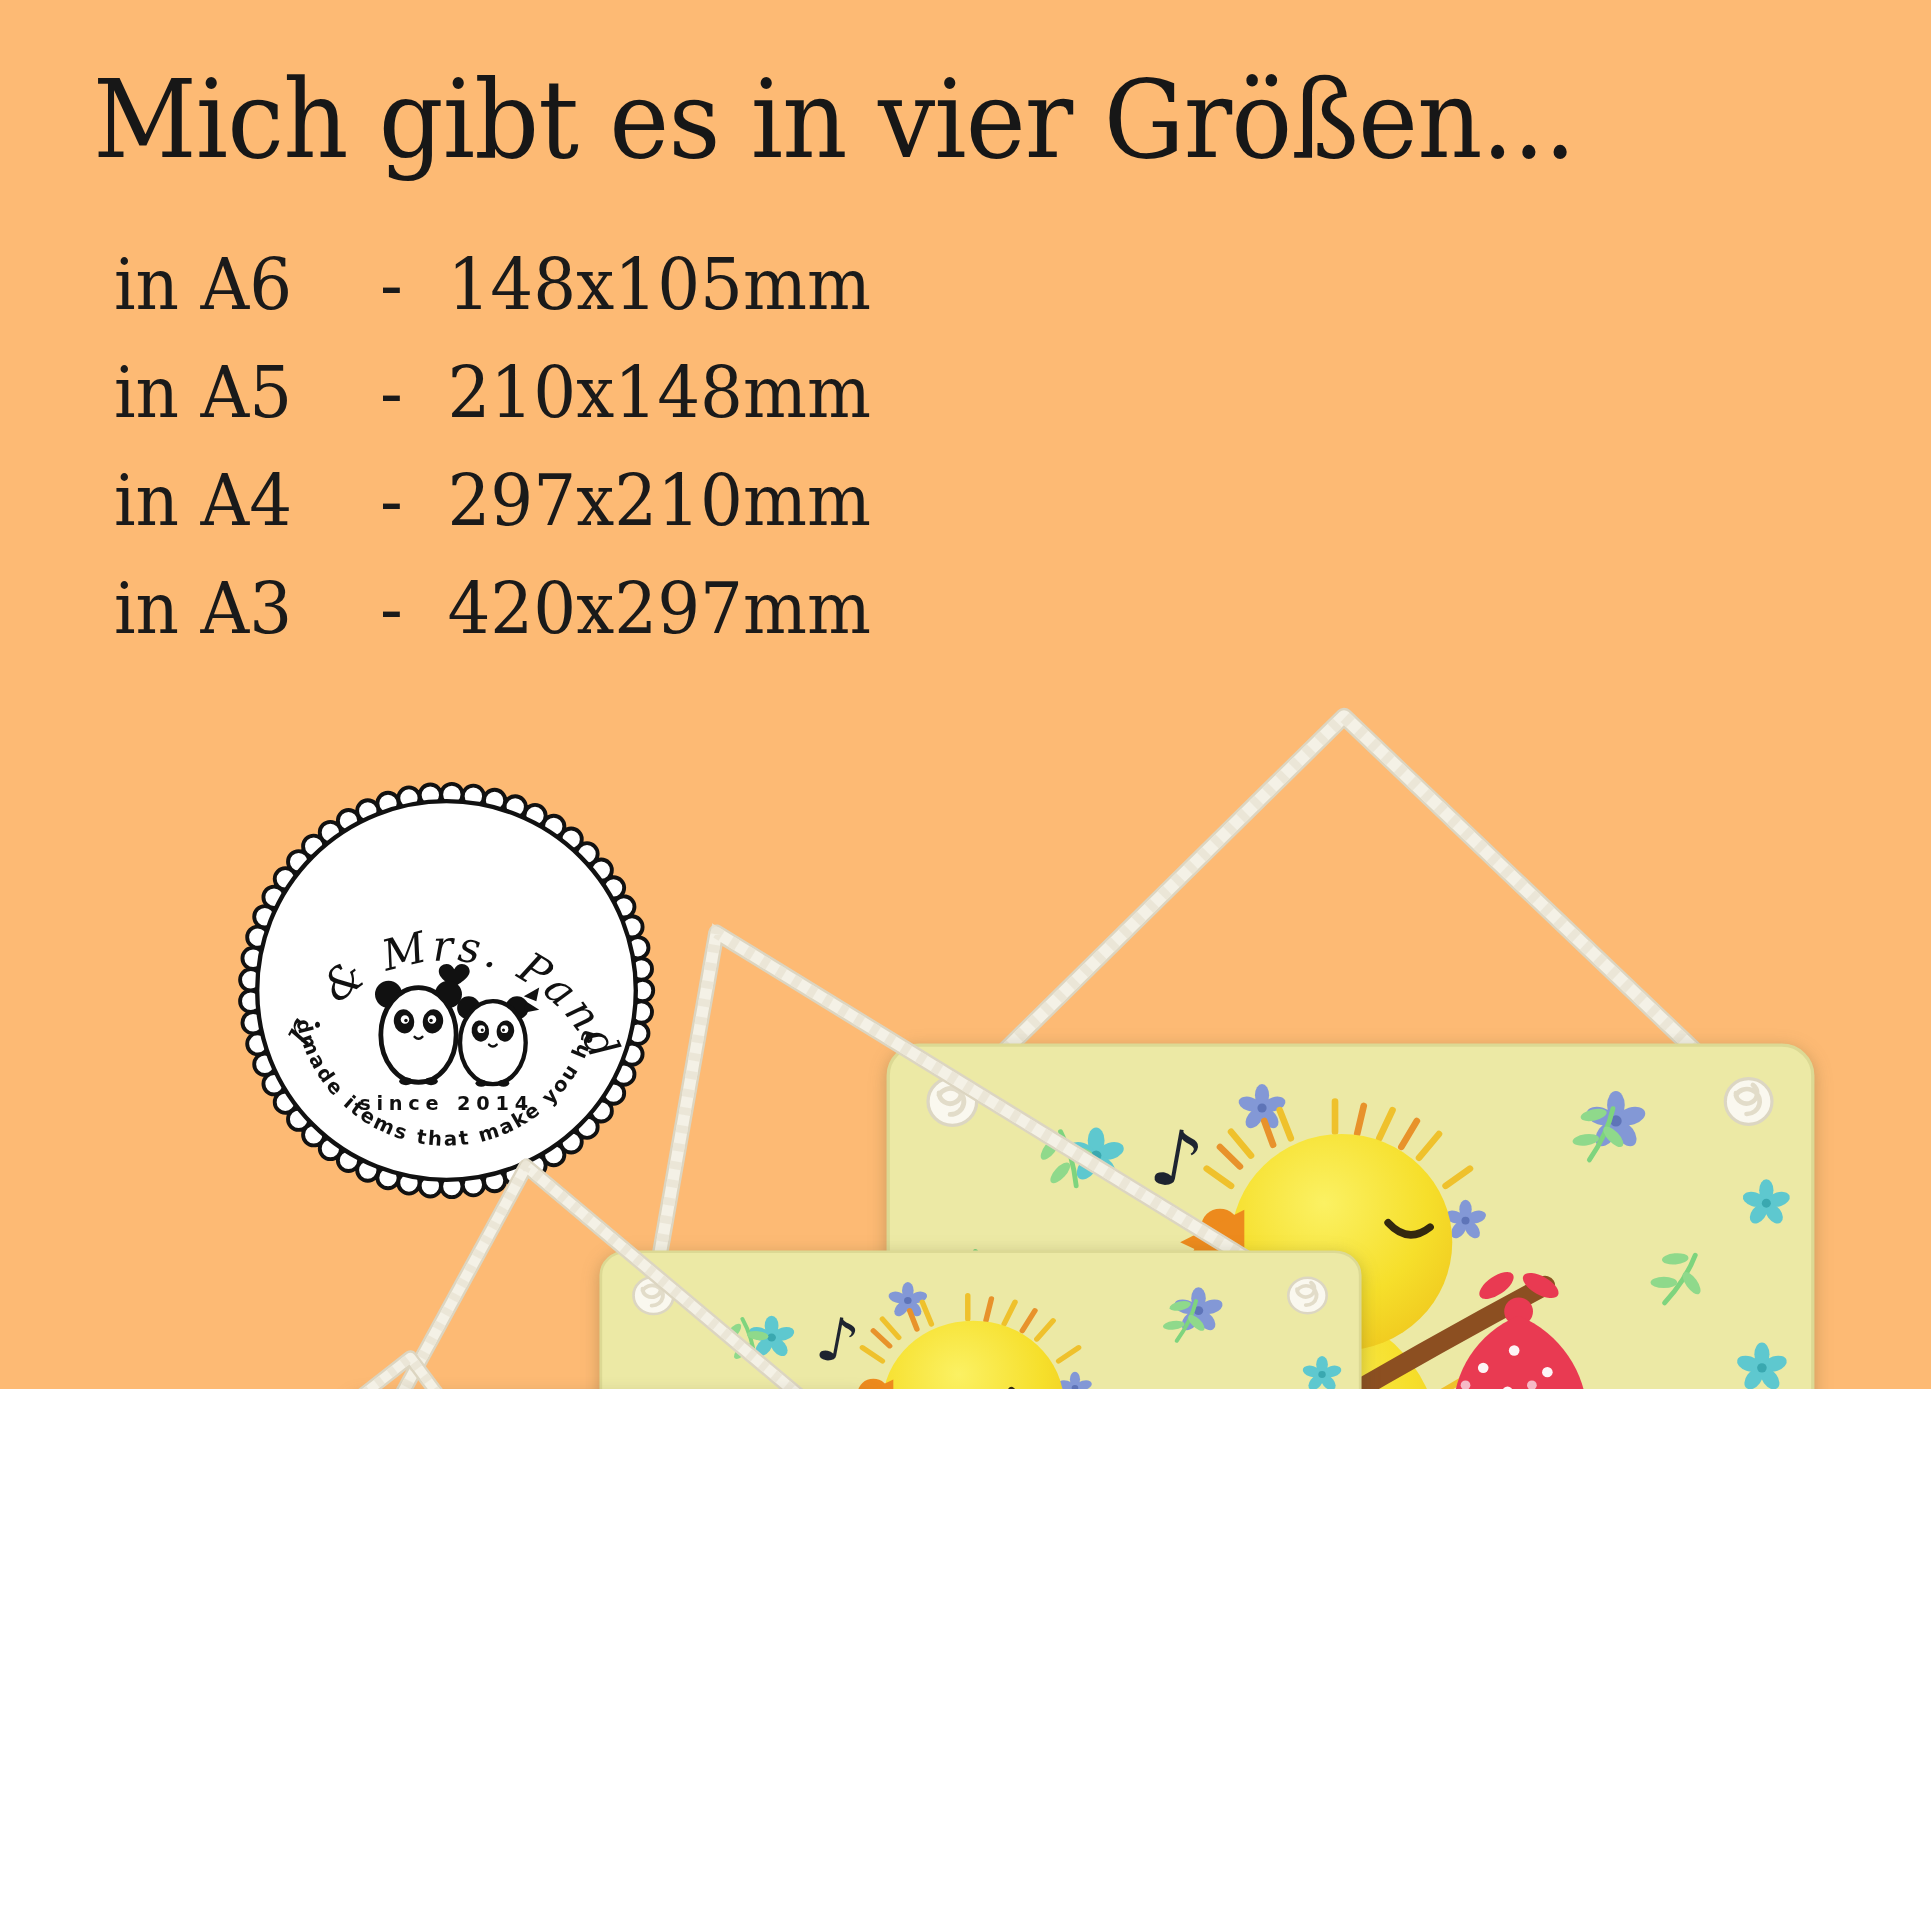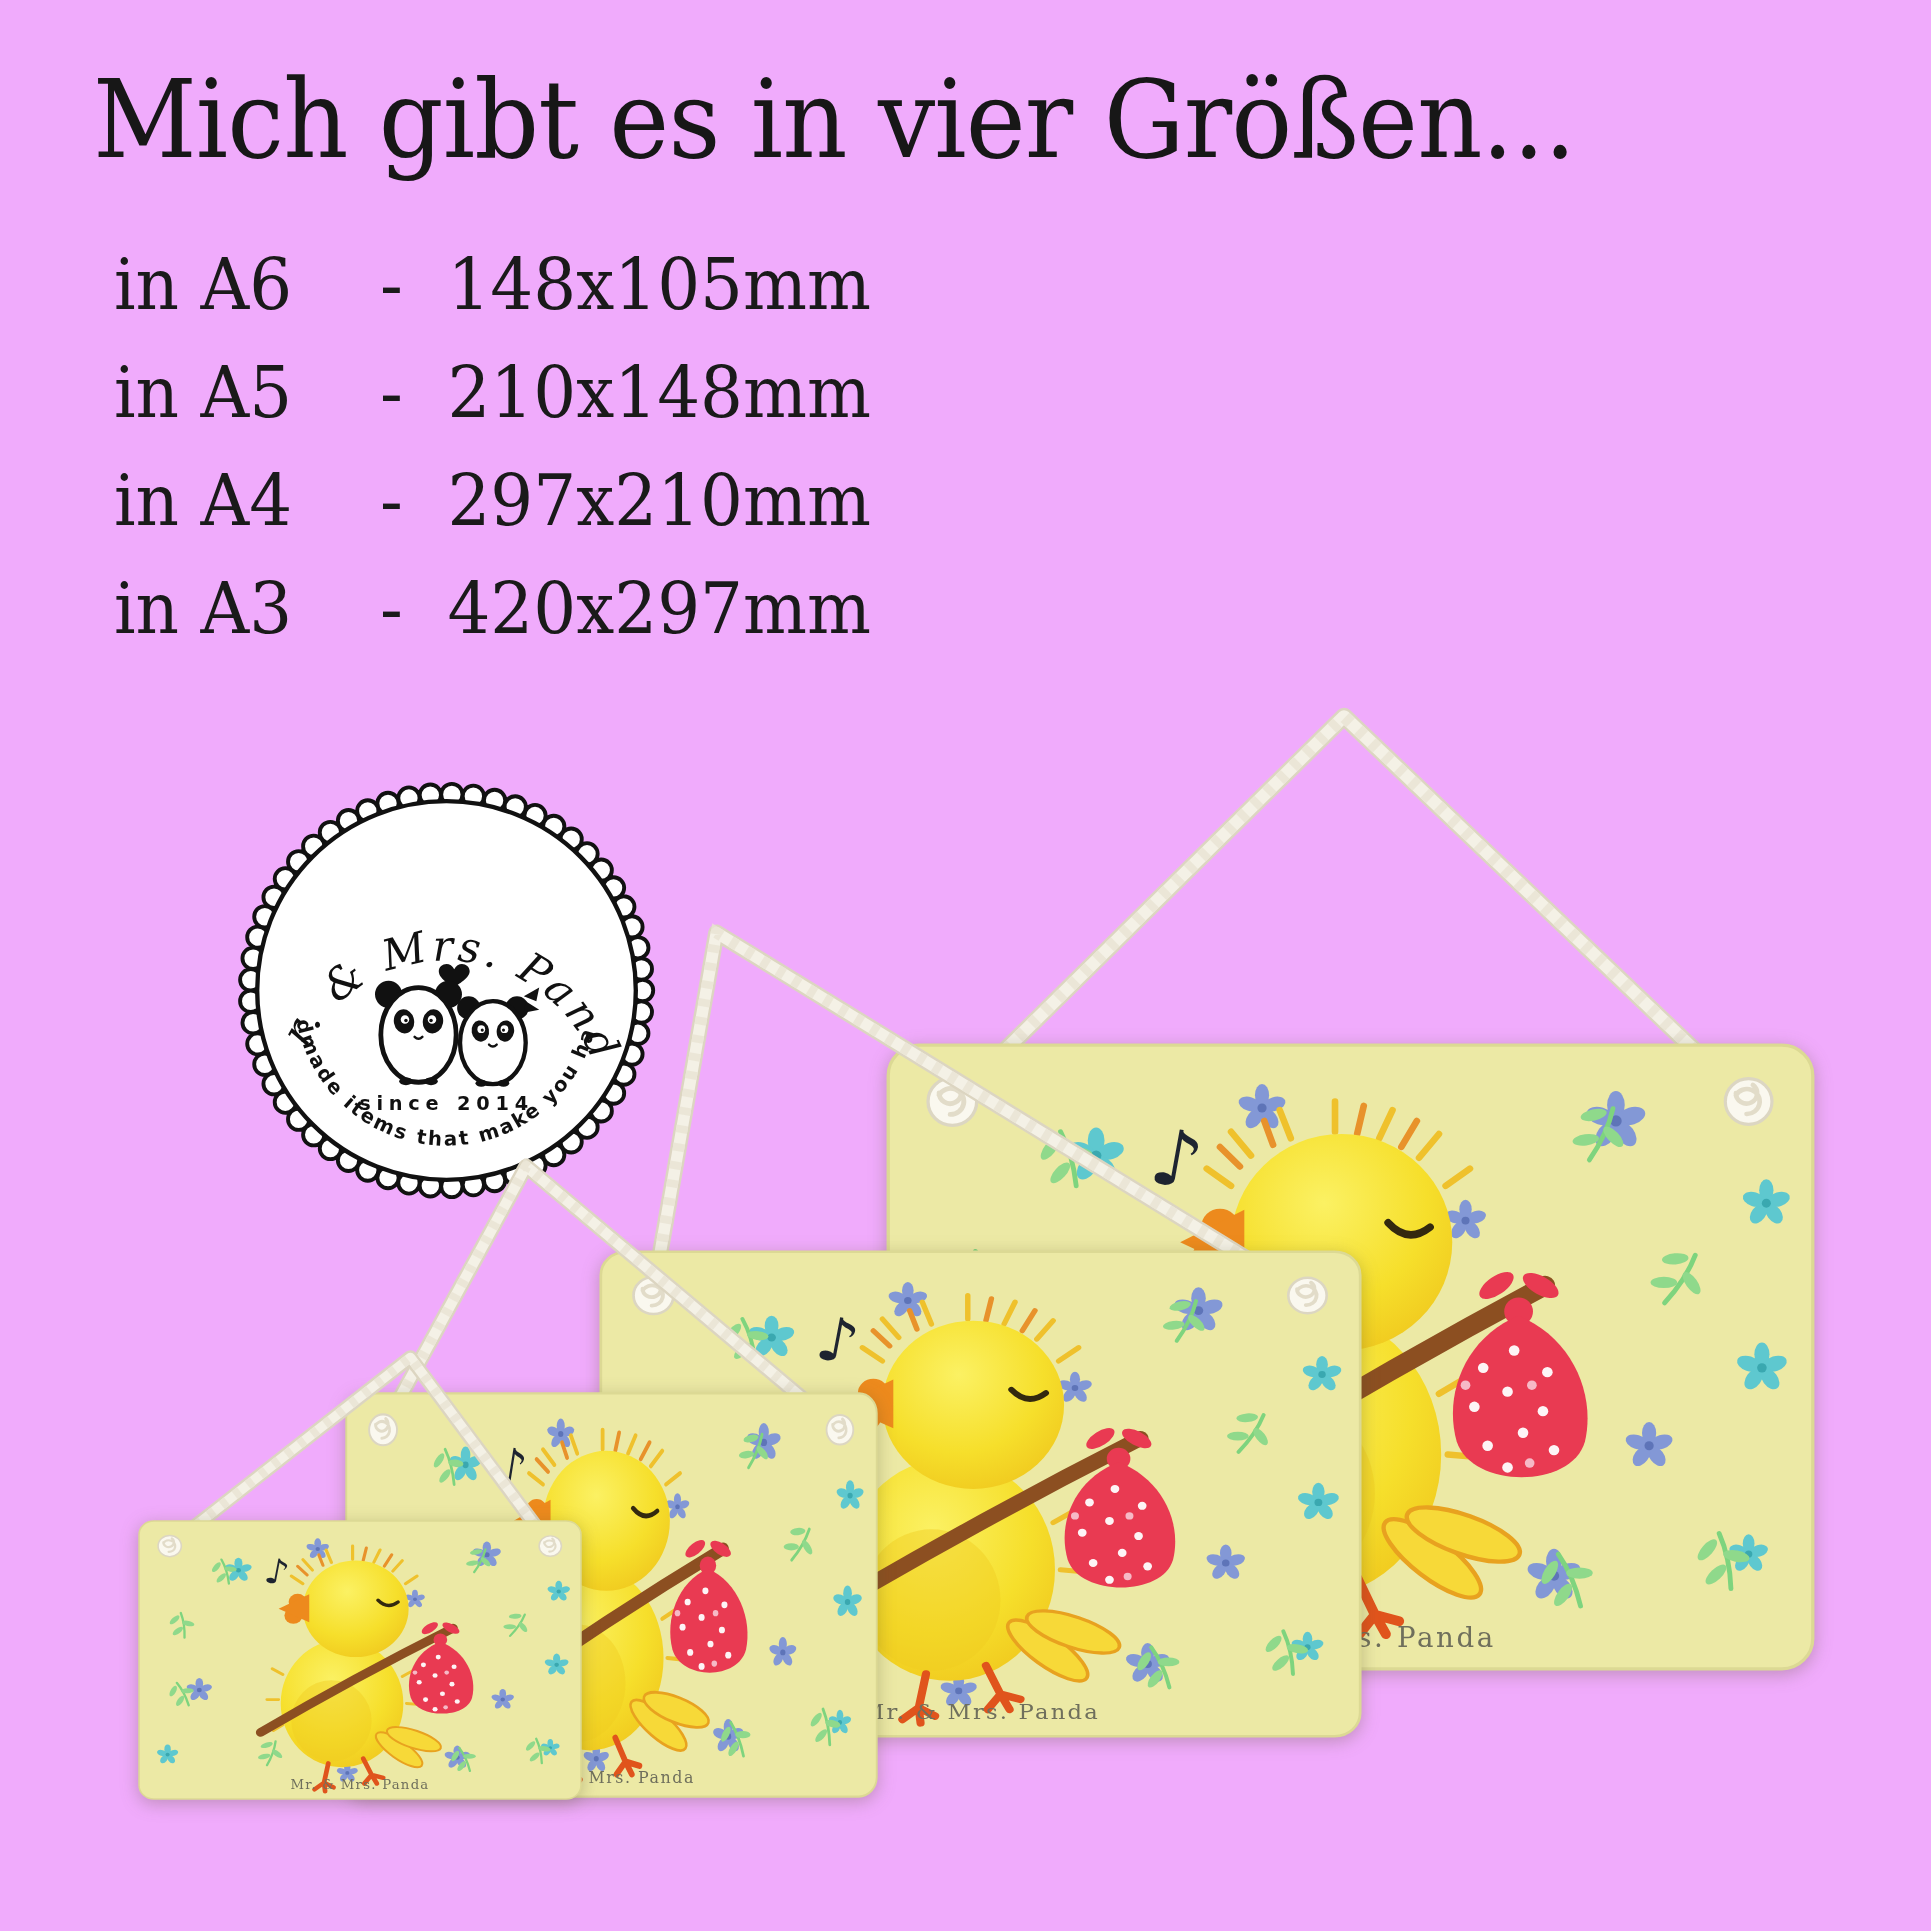--- a/index.html
+++ b/index.html
@@ -1,17 +1,17 @@
 <!DOCTYPE html>
 <html><head>
 <meta charset="utf-8">
 <style>
   html,body{margin:0;padding:0;background:#ffffff;}
   #canvas{
-    position:relative;width:1931px;height:1931px;background:#f0abfc;overflow:hidden;
+    position:relative;width:1931px;height:1389px;background:#fdba74;overflow:hidden;
     font-family:"DejaVu Serif","Liberation Serif",serif;
   }
   
   .headline{
     position:absolute;left:93px;top:56px;width:1786px;
     font-size:109px;color:#171717;white-space:nowrap;
     transform:scaleX(.93);transform-origin:0 0;letter-spacing:-1px;
   }
   
   .size-list{

